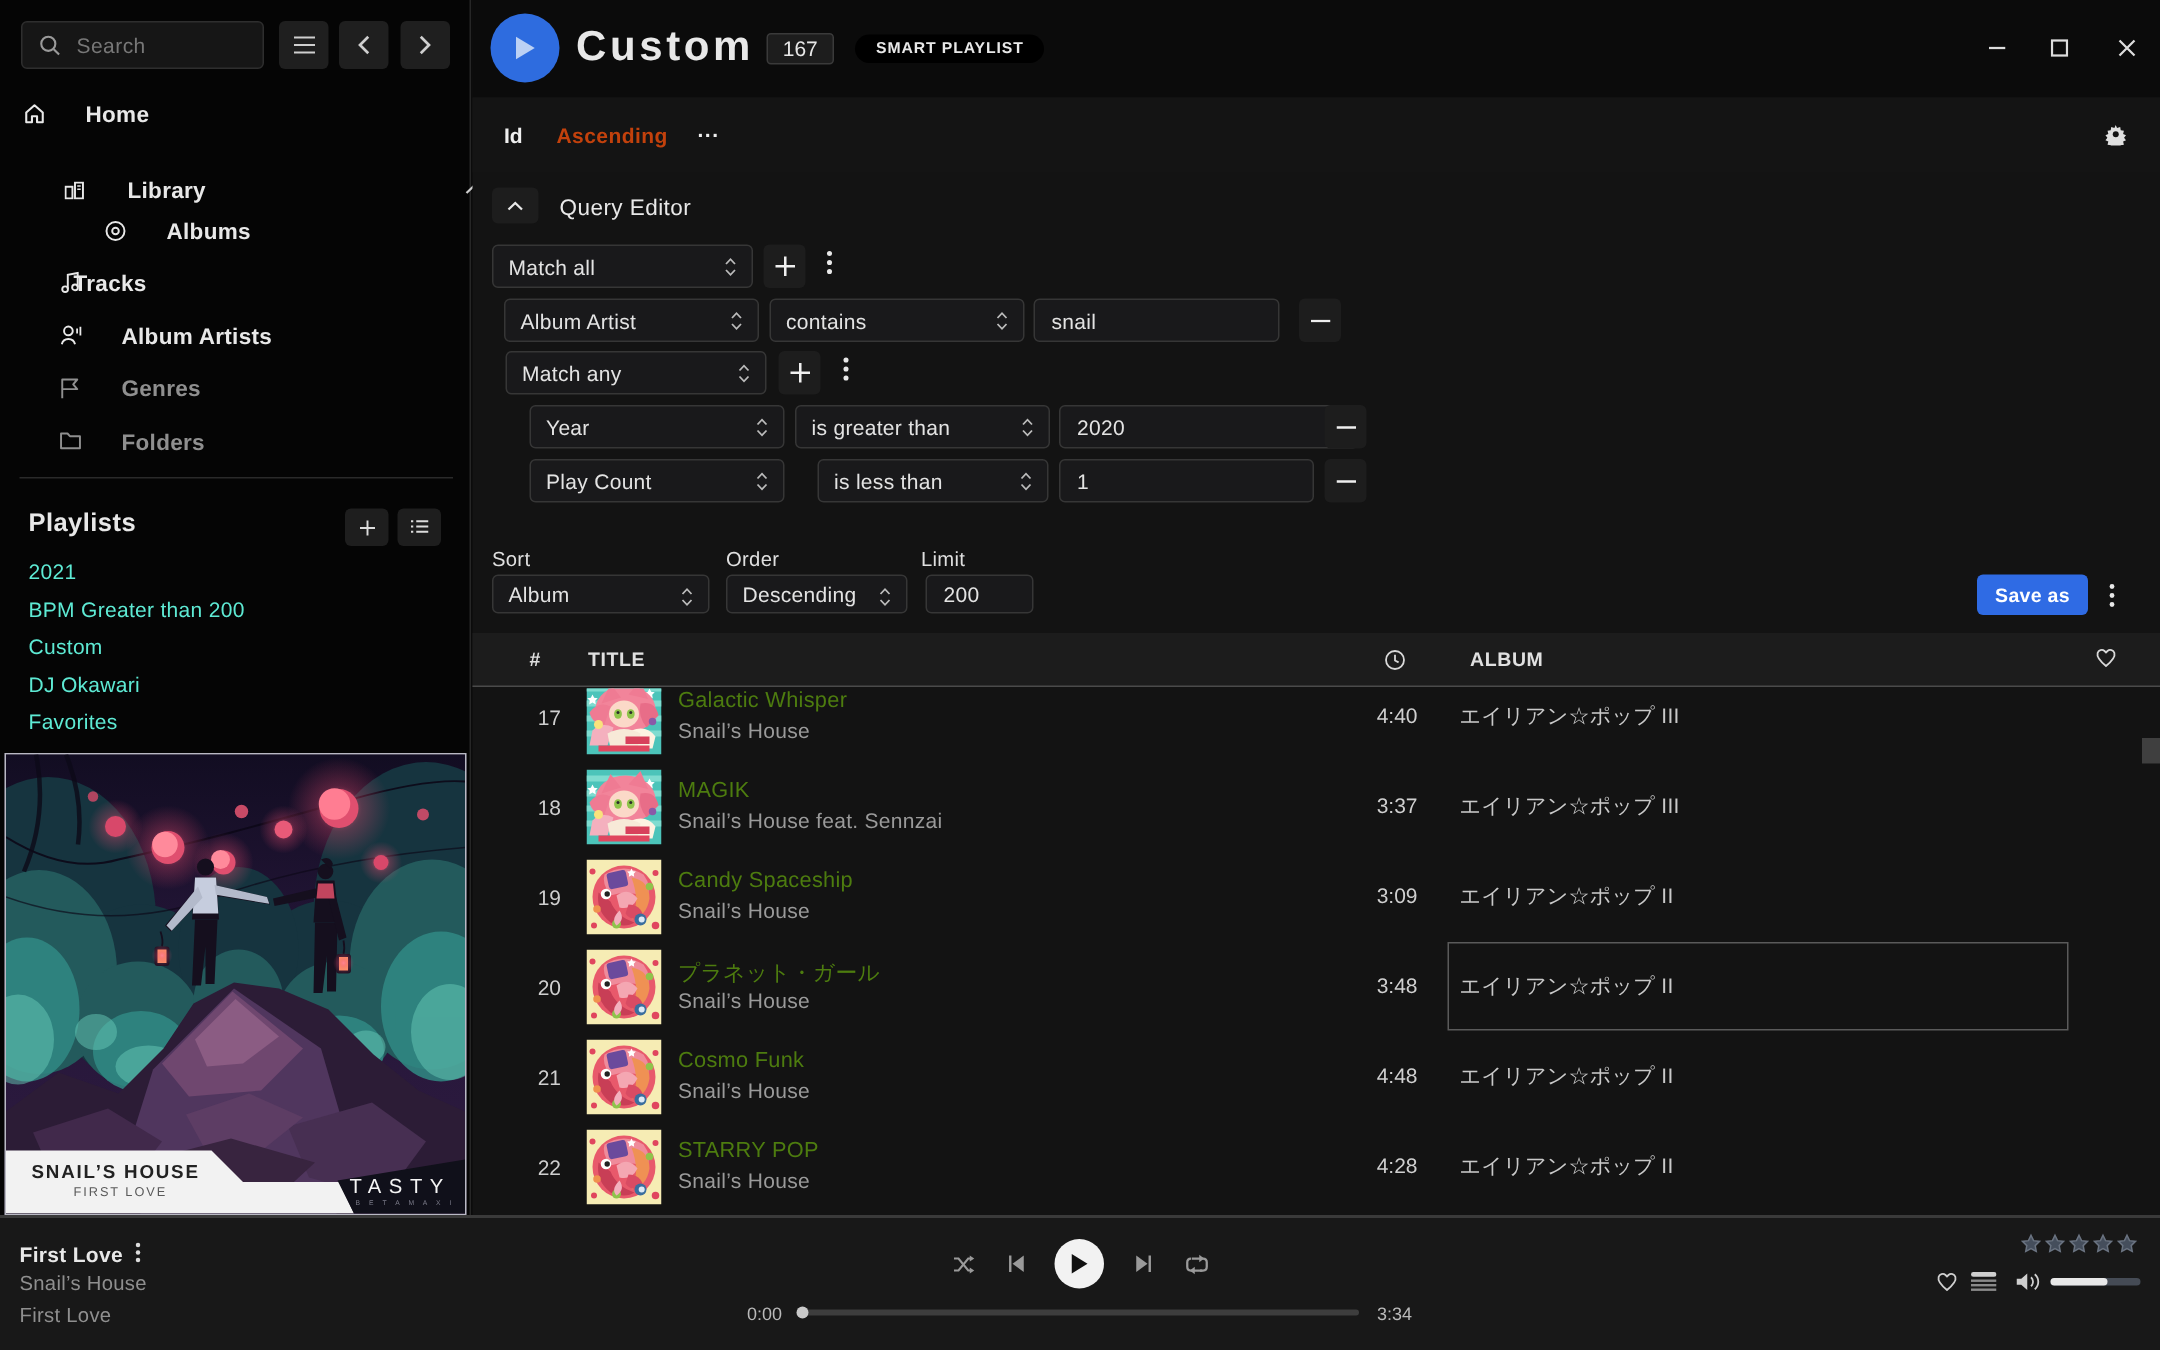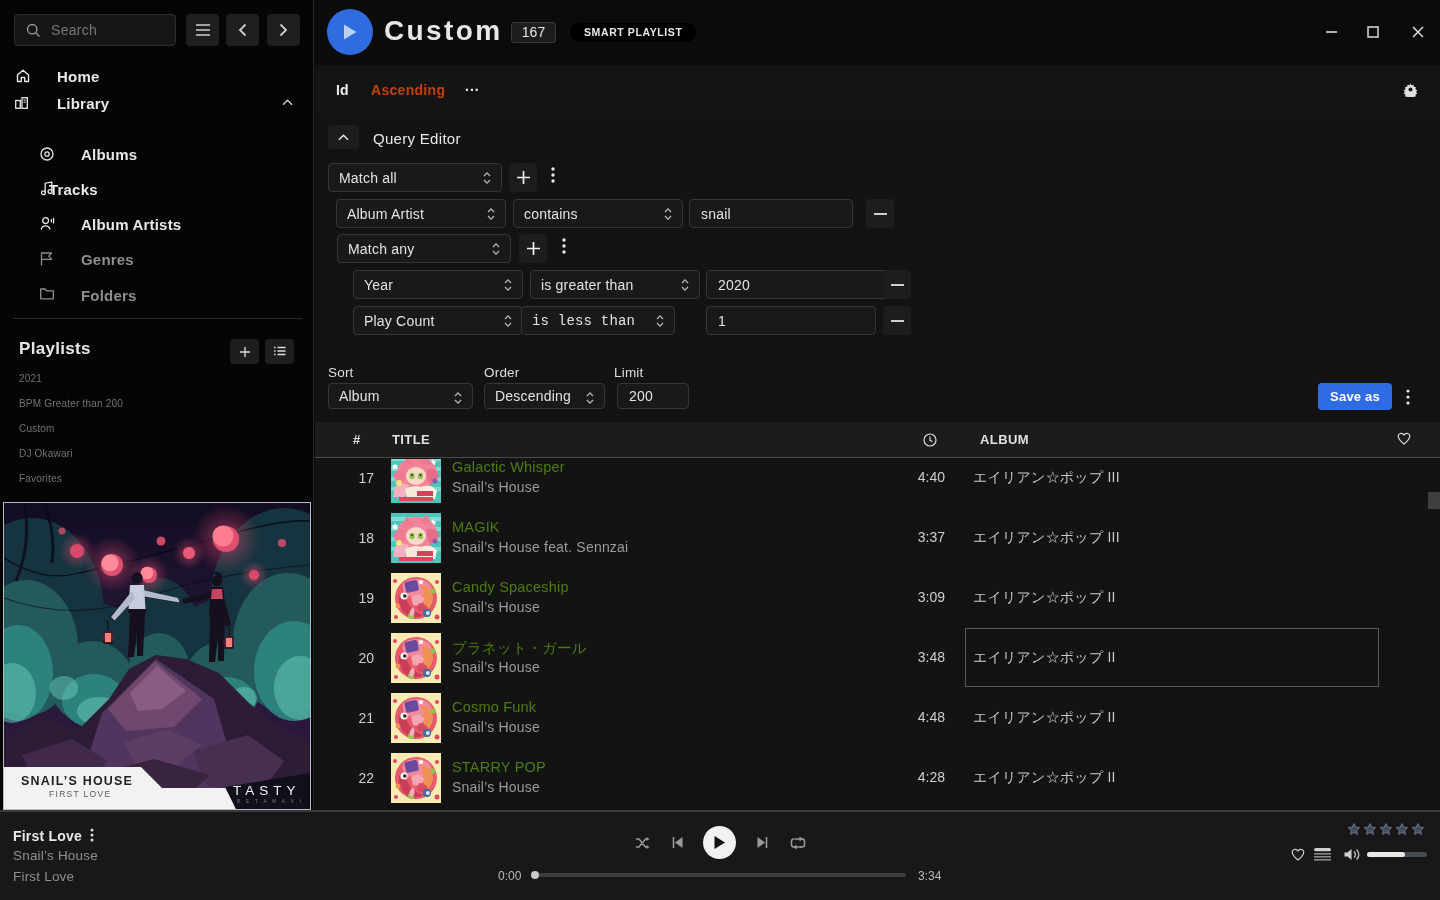--- a/index.html
+++ b/index.html
@@ -14,21 +14,21 @@
   .sbtn { position:absolute; width:33px; height:32px; background:#1f1f1f;
     border-radius:4px; display:flex; align-items:center; justify-content:center; }
   #search { position:absolute; left:14px; top:14px; width:162px; height:32px;
     background:#161616; border:1px solid #2e2e2e; border-radius:4px;
     display:flex; align-items:center; padding-left:11px; color:#777; font-size:14px; letter-spacing:.3px;}
   .nav { position:absolute; left:0; width:100%; height:26px; display:flex; align-items:center;padding-left:20px; }
   .nav svg { position:absolute; }
   .nav .t { font-size:15px; font-weight:bold; letter-spacing:.2px; }
   .dim { color:#8f8f8f; }
   #plist-hdr { position:absolute; left:19px; top:339px; font-size:17px; font-weight:bold; letter-spacing:.3px;}
-  .pl-item { position:absolute; left:19px; font-size:10px; color:#737373; letter-spacing:.2px;}
+  .pl-item { position:absolute; left:19px; font-size:14px; color:#5eead4; letter-spacing:.2px;}
   .mini-btn { position:absolute; width:29px; height:25px; background:#1e1e1e; border-radius:4px;
     display:flex; align-items:center; justify-content:center; }
 
   
   #main { position:absolute; left:315px; top:0; width:1125px; height:810px; background:#131313; }
   #mainhdr { position:absolute; left:0; top:0; width:1125px; height:65px; background:#0b0b0b; }
   #playbig { position:absolute; left:12px; top:9px; width:46px; height:46px; border-radius:50%;
     background:#2e6cdf; display:flex; align-items:center; justify-content:center; }
   #title { position:absolute; left:69px; top:15px; font-size:28px; font-weight:bold; letter-spacing:2.4px;}
   #badge167 { position:absolute; left:196px; top:22px; width:45px; height:21px; background:#1d1d1d;
@@ -97,32 +97,32 @@
           <path d="M1.5 1.5 L7 7 L1.5 12.5" fill="none" stroke="#cfcfcf" stroke-width="1.8"></path>
         </svg>
     </div>
 
     <div class="nav" style="top:63px;">
       <svg style="left:16px; top:6px;" width="14" height="14" viewBox="0 0 14 14">
         <path d="M1.5 6 L7 1.2 L12.5 6 V12.5 H8.7 V8.5 H5.3 V12.5 H1.5 Z" fill="none" stroke="#e8e8e8" stroke-width="1.4" stroke-linejoin="round"></path>
       </svg>
       <div class="t" style="margin-left:37px;">Home</div>
     </div>
-    <div class="nav" style="top:90px;">
+    <div class="nav" style="top:114px;margin-left:28px;">
       <svg style="left:15px; top:7px;" width="13" height="12" viewBox="0 0 13 12">
         <rect x="0.7" y="3.5" width="4.6" height="7.8" fill="none" stroke="#e8e8e8" stroke-width="1.3"></rect>
         <rect x="7" y="0.7" width="5.3" height="10.6" fill="none" stroke="#e8e8e8" stroke-width="1.3"></rect>
         <path d="M8.5 3h2.3M8.5 5.2h2.3" stroke="#e8e8e8" stroke-width="1"></path>
       </svg>
       <div class="t" style="margin-left:37px;">Library</div>
       <svg style="left:282px; top:9px;" width="11" height="7" viewBox="0 0 11 7">
           <path d="M1 5.7 L5.5 1.3 L10 5.7" fill="none" stroke="#cfcfcf" stroke-width="1.5"></path>
         </svg>
     </div>
-    <div class="nav" style="top:141px;">
+    <div class="nav" style="top:141px;margin-left:30px;">
       <svg style="left:40px; top:6px;" width="14" height="14" viewBox="0 0 14 14">
         <circle cx="7" cy="7" r="6" fill="none" stroke="#e8e8e8" stroke-width="1.3"></circle>
         <circle cx="7" cy="7" r="2.2" fill="none" stroke="#e8e8e8" stroke-width="1.3"></circle>
       </svg>
       <div class="t" style="margin-left:61px;">Albums</div>
     </div>
     <div class="nav" style="top:176px;">
       <svg style="left:40px; top:5px;" width="14" height="15" viewBox="0 0 14 15">
         <path d="M5.2 11.6 V2.2 L11.8 1 v9.4" fill="none" stroke="#e8e8e8" stroke-width="1.3"></path>
         <circle cx="3.4" cy="11.8" r="1.9" fill="none" stroke="#e8e8e8" stroke-width="1.3"></circle>
@@ -379,21 +379,21 @@
     <div class="qin" style="left:391px; top:270px; width:200px;">2020</div>
     <div class="qbtn" style="left:568px; top:270px;">
         <svg width="13" height="2" viewBox="0 0 13 2">
           <path d="M0 1h13" stroke="#efefef" stroke-width="1.7"></path>
         </svg>
       </div>
 
     <div class="qsel" style="left:38px; top:306px; width:170px;">Play Count<svg class="ud" width="8" height="14" viewBox="0 0 8 14">
           <path d="M1 5 L4 1.8 L7 5 M1 9 L4 12.2 L7 9" fill="none" stroke="#bbb" stroke-width="1.2"></path>
         </svg></div>
-    <div class="qsel" style="left:206px; top:306px; width:154px;font-family:Liberation Mono, monospace;">is less than<svg class="ud" width="8" height="14" viewBox="0 0 8 14">
+    <div class="qsel" style="left:230px; top:306px; width:154px;">is less than<svg class="ud" width="8" height="14" viewBox="0 0 8 14">
           <path d="M1 5 L4 1.8 L7 5 M1 9 L4 12.2 L7 9" fill="none" stroke="#bbb" stroke-width="1.2"></path>
         </svg></div>
     <div class="qin" style="left:391px; top:306px; width:170px;">1</div>
     <div class="qbtn" style="left:568px; top:306px;">
         <svg width="13" height="2" viewBox="0 0 13 2">
           <path d="M0 1h13" stroke="#efefef" stroke-width="1.7"></path>
         </svg>
       </div>
 
     <div class="lbl" style="left:13px; top:365px;">Sort</div>

